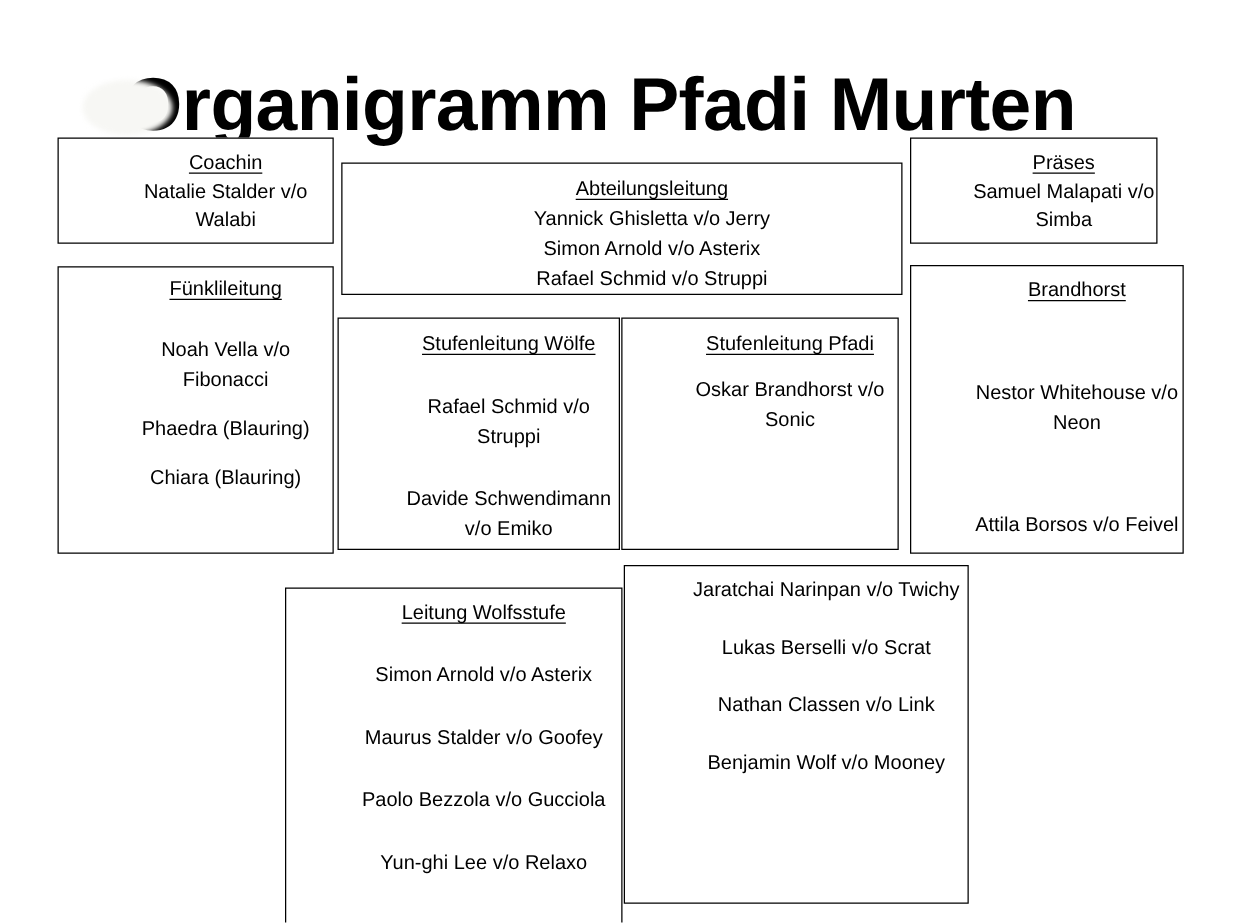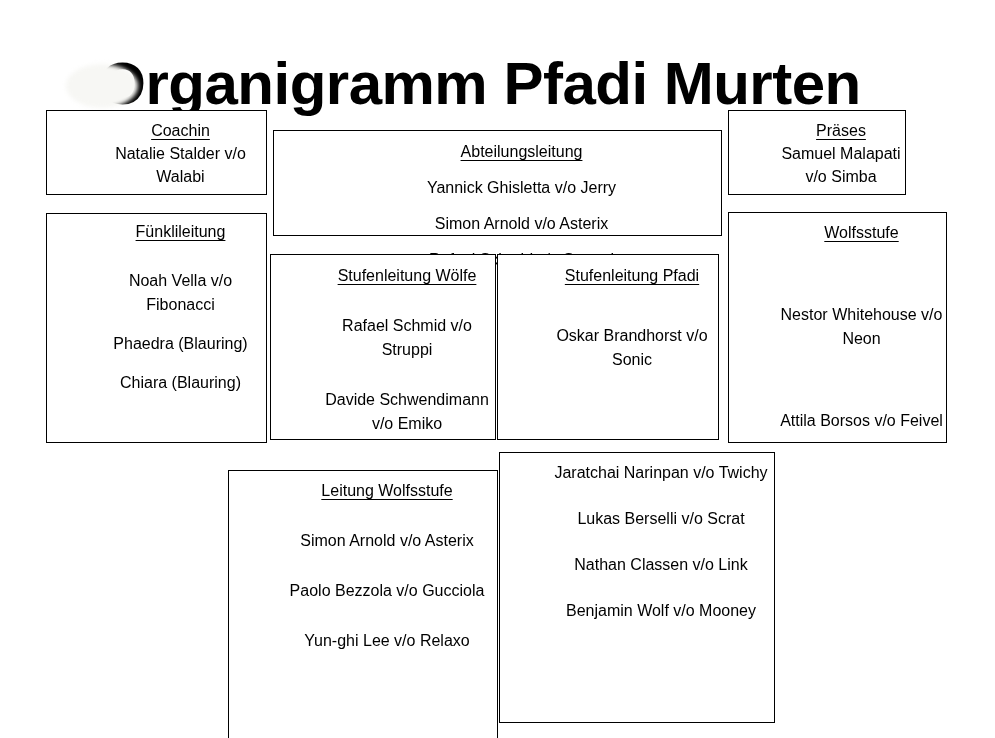--- a/index.html
+++ b/index.html
@@ -37,33 +37,33 @@
     text-decoration: underline;
     text-underline-offset: 3px;
     text-decoration-thickness: 1.2px;
   }
   .mem { margin: 0; }
 
   
   .b-coachin   { left: 46px;  top: 110px; width: 221px; height: 85px;  padding-top: 8px; line-height: 23px; gap: 0; }
   .b-coachin .mem, .b-praeses .mem { max-width: 165px; }
 
-  .b-abteilung { left: 273px; top: 130px; width: 449px; height: 106px; padding-top: 9px; line-height: 24px; gap: 12px; }
+  .b-abteilung { left: 273px; top: 130px; width: 449px; height: 106px; padding-top: 9px; line-height: 24px; gap: 0; }
 
-  .b-praeses   { left: 728px; top: 110px; width: 178px; height: 85px;  padding-top: 8px; line-height: 23px; gap: 0; }
+  .b-praeses   { left: 728px; top: 110px; width: 198px; height: 85px;  padding-top: 8px; line-height: 23px; gap: 0; }
   .b-praeses .mem { max-width: 160px; }
 
   .b-fuenkli   { left: 46px;  top: 213px; width: 221px; height: 230px; padding-top: 6px; gap: 15px; }
   .b-fuenkli .hdr { margin-bottom: 10px; text-align: right; }
   .b-fuenkli .mem { max-width: 165px; }
 
   .b-woelfe    { left: 270px; top: 254px; width: 226px; height: 186px; padding-top: 9px; gap: 26px; }
   .b-woelfe .mem { max-width: 172px; }
 
-  .b-pfadi     { left: 497px; top: 254px; width: 222px; height: 186px; padding-top: 9px; gap: 36px; }
+  .b-pfadi     { left: 497px; top: 254px; width: 222px; height: 186px; padding-top: 9px; gap: 13px; }
   .b-pfadi .mem { max-width: 172px; }
 
   .b-pio       { left: 728px; top: 212px; width: 219px; height: 231px; padding-top: 8px; gap: 22px; }
   .b-pio .mem { max-width: 180px; margin-top: 36px; }
 
   .b-wolfsstufe { left: 228px; top: 470px; width: 270px; height: 271px; padding-top: 8px; gap: 26px; }
   .b-pfadistufe { left: 499px; top: 452px; width: 276px; height: 271px; padding-top: 8px; gap: 22px; }
 
   
   .smudge { position: absolute; pointer-events: none; }
@@ -116,28 +116,29 @@
   <div class="mem">Rafael Schmid v/o Struppi</div>
   <div class="mem">Davide Schwendimann v/o Emiko</div>
 </div>
 
 <div class="box b-pfadi">
   <div class="hdr">Stufenleitung Pfadi</div>
   <div class="mem">Oskar Brandhorst v/o Sonic</div>
 </div>
 
 <div class="box b-pio">
-  <div class="hdr">Wolfsstufe</div>
+  <div class="hdr">Brandhorst</div>
   <div class="mem">Nestor Whitehouse v/o Neon</div>
   <div class="mem">Attila Borsos v/o Feivel</div>
 </div>
 
 <div class="box b-wolfsstufe">
   <div class="hdr">Leitung Wolfsstufe</div>
   <div class="mem">Simon Arnold v/o Asterix</div>
+  <div class="mem">Maurus Stalder v/o Goofey</div>
   <div class="mem">Paolo Bezzola v/o Gucciola</div>
   <div class="mem">Yun-ghi Lee v/o Relaxo</div>
 </div>
 
 <div class="box b-pfadistufe">
   <div class="mem">Jaratchai Narinpan v/o Twichy</div>
   <div class="mem">Lukas Berselli v/o Scrat</div>
   <div class="mem">Nathan Classen v/o Link</div>
   <div class="mem">Benjamin Wolf v/o Mooney</div>
 </div>

